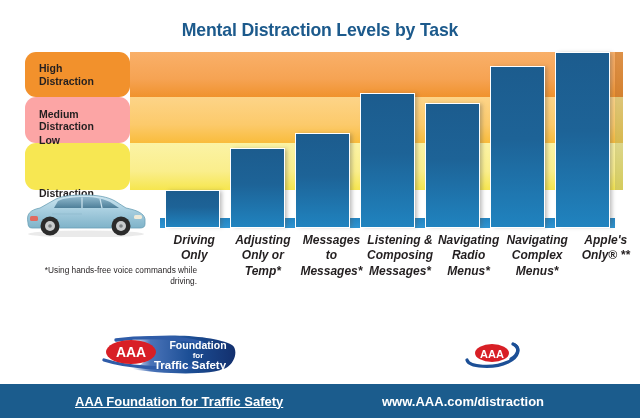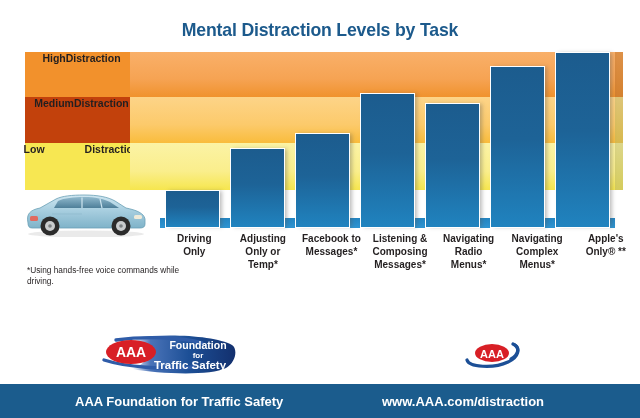--- a/index.html
+++ b/index.html
@@ -10,31 +10,31 @@
   
   .title{position:absolute;top:19px;left:0;width:640px;text-align:center;
     font-size:19px;font-weight:bold;color:#1c5a8c;letter-spacing:-0.2px;
     font-family:"Liberation Sans",sans-serif;transform:scaleX(0.93);transform-origin:center top;}
 
   
   .chart{position:absolute;left:25px;top:52px;width:590px;height:138px;}
 
   .bands{position:absolute;inset:0;}
   .band{position:absolute;left:0;width:100%;display:flex;align-items:center;}
-  .band-label{width:105px;height:100%;display:flex;flex-direction:row;justify-content:center;
-    padding-left:8px;box-sizing:border-box;font-size:10.5px;font-weight:bold;color:#231f20;line-height:1.18;}
+  .band-label{width:105px;height:100%;display:flex;flex-direction:column;justify-content:center;
+    padding-left:14px;box-sizing:border-box;font-size:10.5px;font-weight:bold;color:#231f20;line-height:1.18;border-radius:11px;}
   .band-fill{flex:1;height:100%;}
 
   .band-high{top:0;height:45px;}
   .band-med{top:45px;height:46px;}
   .band-low{top:91px;height:47px;}
 
   .b-high-l{background:#f2912c;}
   .b-high-f{background:linear-gradient(180deg,#f9b069 0%,#f6a353 60%,#f0922d 100%);}
-  .b-med-l{background:#c2410c;}
+  .b-med-l{background:#fca5a5;}
   .b-med-f{background:linear-gradient(180deg,#fdd488 0%,#fcca6b 60%,#f9bc3c 100%);}
   .b-low-l{background:#f7e752;gap:40px;}
   .b-low-f{background:linear-gradient(180deg,#fbf3a5 0%,#faee8c 60%,#f6e64e 100%);}
 
   .band-edge{position:absolute;right:-8px;top:0;width:8px;height:100%;}
   .e-high{background:linear-gradient(180deg,#dd9148 0%,#d4812f 100%);}
   .e-med{background:linear-gradient(180deg,#ddc578 0%,#d8b94e 100%);}
   .e-low{background:linear-gradient(180deg,#dcd68a 0%,#d5cc5c 100%);}
 
   
@@ -45,35 +45,35 @@
     border:1px solid #ffffff;box-sizing:border-box;box-shadow:3px 0 4px -1px rgba(90,90,90,.40);position:relative;}
 
   .baseline{position:absolute;left:0;bottom:0;width:100%;height:10px;
     background:linear-gradient(180deg,#2384c1 0%,#2f95d2 100%);}
 
   
   .car{position:absolute;left:22px;top:190px;width:128px;height:47px;}
 
   
   .xlabels{position:absolute;left:160px;top:233px;width:480px;display:flex;}
-  .xlabel{flex:1;text-align:center;font-size:10px;font-weight:bold;color:#231f20;line-height:1.28;padding:0 1px;box-sizing:border-box;}
+  .xlabel{flex:1;text-align:center;font-size:12px;font-weight:bold;color:#231f20;line-height:1.28;padding:0 1px;box-sizing:border-box;font-style:italic;}
 
   
   .fn{position:absolute;color:#231f20;font-size:8.3px;line-height:1.32;}
-  .fn1{left:27px;top:265px;width:170px;}
+  .fn1{left:27px;top:265px;width:170px;text-align:right;}
   .fn2{left:27px;top:292px;width:580px;}
 
   
   .logo-foundation{position:absolute;left:98px;top:334px;width:140px;height:40px;}
   .logo-aaa{position:absolute;left:463px;top:340px;width:60px;height:28px;}
 
   
   .footer{position:absolute;left:0;bottom:0;width:640px;height:34px;background:#1b5c8d;
     display:flex;align-items:center;}
-  .footer-left{position:absolute;left:75px;font-size:13px;font-weight:bold;color:#fff;}
+  .footer-left{position:absolute;left:75px;font-size:13px;font-weight:bold;color:#fff;text-decoration:underline;}
   .footer-right{position:absolute;left:382px;font-size:13px;font-weight:bold;color:#fff;text-align:right;}
   .footer-rule{position:absolute;left:0;bottom:34px;width:640px;height:2px;background:#ffffff;}
 </style>
 </head>
 <body>
 
 <div class="infographic">
 
   <div class="title">Mental Distraction Levels by Task</div>
 
@@ -171,21 +171,21 @@
       <div class="xlabel">
         <div>Driving</div>
         <div>Only</div>
       </div>
       <div class="xlabel">
         <div>Adjusting</div>
         <div>Only or</div>
         <div>Temp*</div>
       </div>
       <div class="xlabel">
-        <div>Facebook to</div>
+        <div>Messages to</div>
         <div>Messages*</div>
       </div>
       <div class="xlabel">
         <div>Listening &amp;</div>
         <div>Composing</div>
         <div>Messages*</div>
       </div>
       <div class="xlabel">
         <div>Navigating</div>
         <div>Radio</div>

